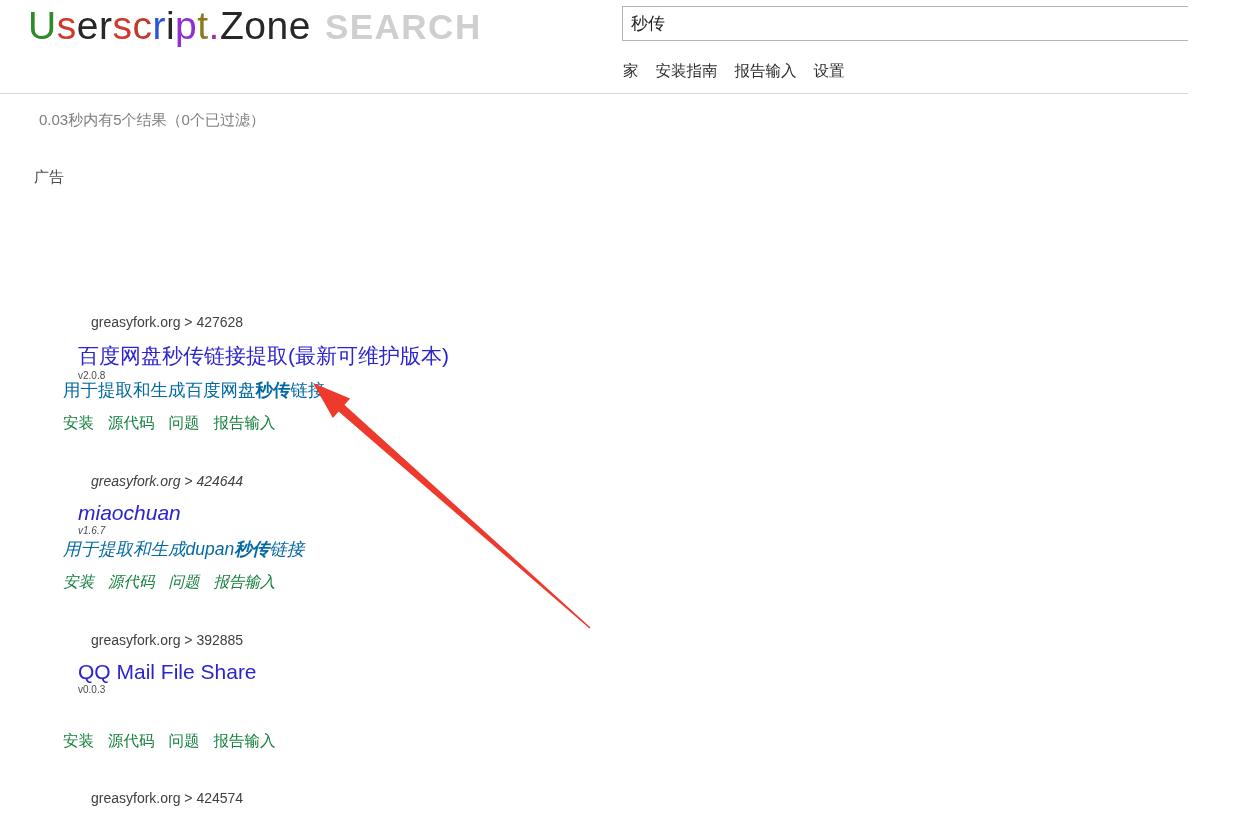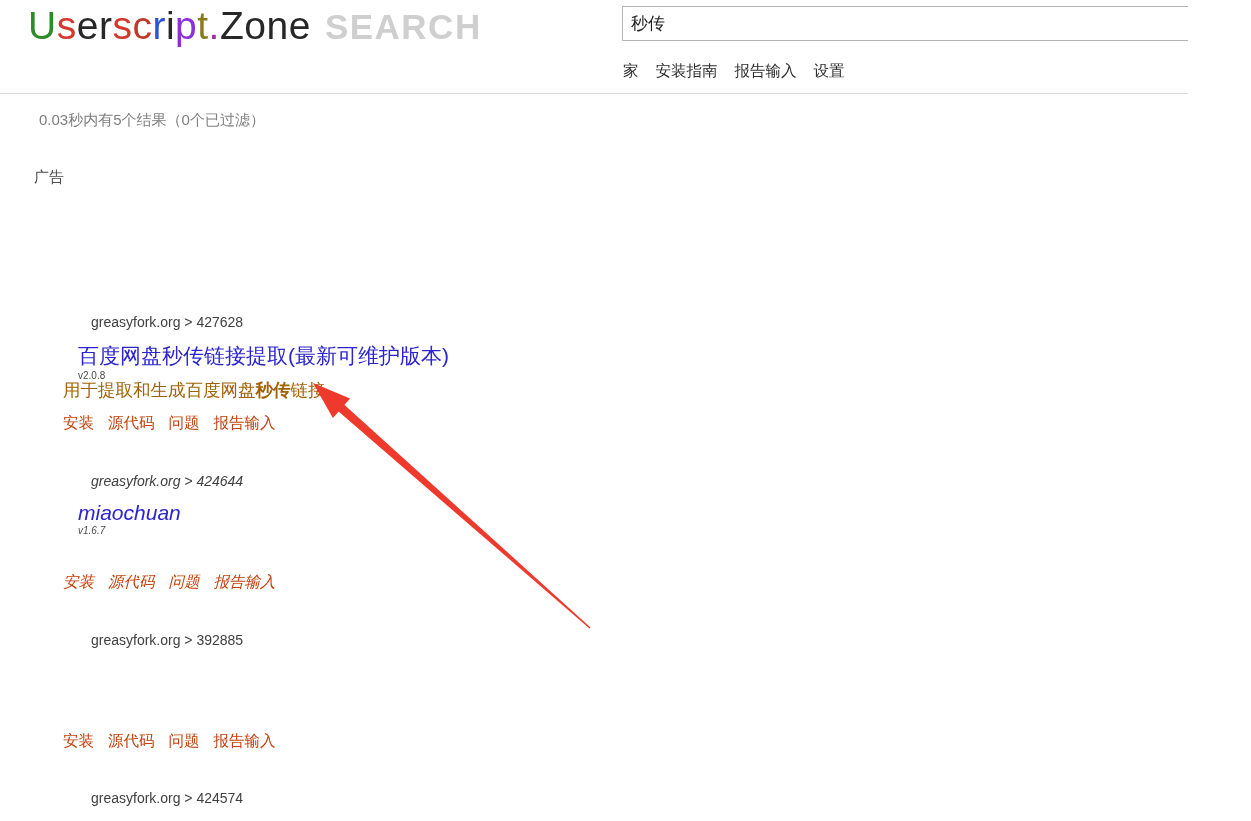--- a/index.html
+++ b/index.html
@@ -24,24 +24,24 @@
   .summary { position:absolute; left:39px; top:111px; font-size:15px; color:#7e7e7e; }
   .ad-label { position:absolute; left:34px; top:168px; font-size:15px; font-weight:normal; color:#4d4d4d; }
 
   
   .result { position:absolute; left:63px; width:700px; height:128px; }
   .r0 { top:314px; } .r1 { top:473px;font-style:italic; } .r2 { top:632px; } .r3 { top:790px; }
   .crumb { position:absolute; top:0; left:0; font-size:14px; color:#404040; white-space:nowrap;margin-left:28px; }
   .title-row { position:absolute; top:28px; left:0; display:flex; align-items:baseline; white-space:nowrap;flex-direction:column; }
   .title { font-size:21px; color:#2b24cf; text-decoration:none; cursor:pointer; }
   .version { font-size:10px; color:#4a4a4a; margin-left:15px; }
-  .desc { position:absolute; top:64px; left:0; font-size:17.5px; color:#a16207; white-space:nowrap; }
+  .desc { position:absolute; top:64px; left:0; font-size:17.5px; color:#0369a1; white-space:nowrap; }
   .desc b { font-weight:bold; }
   .actions { position:absolute; top:99px; left:0; display:flex; gap:14px; font-size:15.5px; white-space:nowrap; }
-  .actions a { color:#c2410c; text-decoration:none; cursor:pointer; }
+  .actions a { color:#15803d; text-decoration:none; cursor:pointer; }
 
   
   .arrow-svg { position:absolute; left:0; top:0; width:1251px; height:821px; pointer-events:none; z-index:5; }
 </style>
 </head>
 <body>
 
 <div class="page">
 
   <a class="logo">
@@ -77,30 +77,35 @@
       <a>报告输入</a>
     </div>
   </div>
 
   <div class="result r1">
     <div class="crumb">greasyfork.org &gt; 424644</div>
     <div class="title-row">
       <a class="title">miaochuan</a>
       <span class="version">v1.6.7</span>
     </div>
+    <div class="desc"><span>用于提取和生成dupan</span><b>秒传</b><span>链接</span></div>
     <div class="actions">
       <a>安装</a>
       <a>源代码</a>
       <a>问题</a>
       <a>报告输入</a>
     </div>
   </div>
 
   <div class="result r2">
     <div class="crumb">greasyfork.org &gt; 392885</div>
+    <div class="title-row">
+      <a class="title">QQ Mail File Share</a>
+      <span class="version">v0.0.3</span>
+    </div>
     <div class="actions">
       <a>安装</a>
       <a>源代码</a>
       <a>问题</a>
       <a>报告输入</a>
     </div>
   </div>
 
   <div class="result r3">
     <div class="crumb">greasyfork.org &gt; 424574</div>

